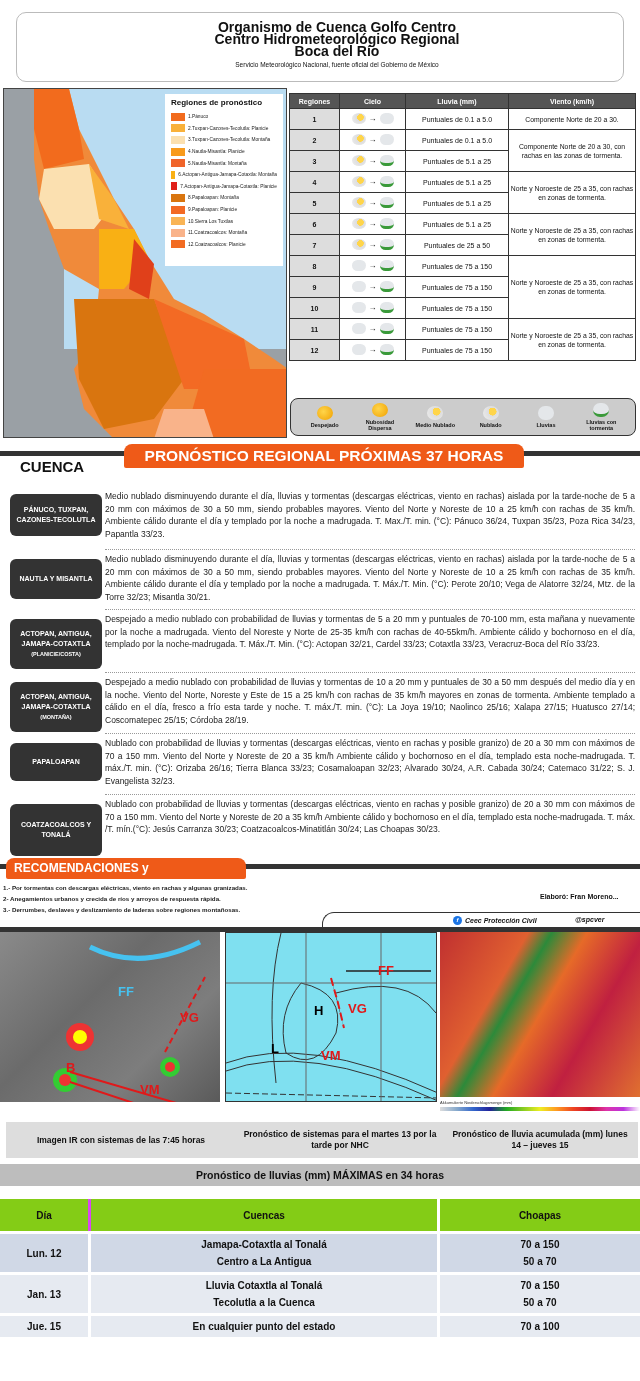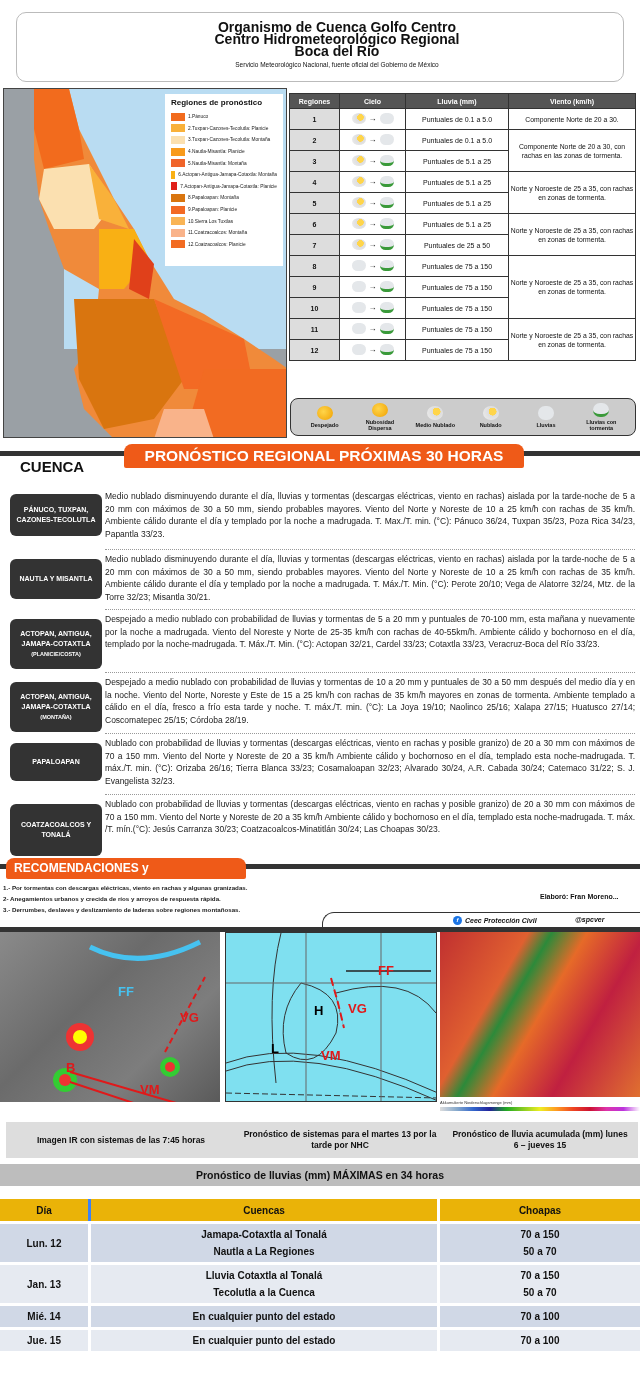--- a/index.html
+++ b/index.html
@@ -67,27 +67,27 @@
 #p3{left:440px;width:200px;height:165px;background:linear-gradient(120deg,#c03030,#e06030 30%,#2c8a3a 38%,#e66a28 50%,#c02040 70%,#e07030)}
 .lblr{position:absolute;color:#e0191a;font-weight:bold;font-size:13px}
 .lblb{position:absolute;color:#46c2f0;font-weight:bold;font-size:13px}
 .lblk{position:absolute;color:#000;font-weight:bold;font-size:13px}
 .cap{position:absolute;top:1122px;height:36px;background:#ddd;font-size:8.5px;font-weight:bold;text-align:center;display:flex;align-items:center;justify-content:center;line-height:11px;padding:0 8px}
 #accleg{left:440px;top:1100px;width:200px;height:14px;font-size:4px;color:#333}
 #accleg .bar{height:4px;margin-top:2px;background:linear-gradient(90deg,#ddd,#8ac,#36c,#229,#2a2,#8c2,#ee2,#f92,#e42,#c13,#d3a,#b3d,#fff)}
 
 #mxtitle{left:0;top:1164px;width:640px;height:22px;background:#bdbdbd;text-align:center;font-size:10.5px;font-weight:bold;line-height:22px}
 #mxtable{left:0;top:1196px;width:640px;border-collapse:separate;border-spacing:0 3px;font-size:10px;font-weight:bold}
-#mxtable th{background:#eab308;height:22px;font-size:10px}
+#mxtable th{background:#84cc16;height:32px;font-size:10px}
 #mxtable td{text-align:center;line-height:17px;padding:2px 0}
 #mxtable tr.odd td{background:#d0d8e6}
 #mxtable tr.even td{background:#e6eaf1}
 #mxtable td.d{width:88px}
 #mxtable td.c{width:352px;border-left:3px solid #fff;border-right:3px solid #fff}
-#mxtable th.c{border-left:3px solid #3b82f6;border-right:3px solid #fff}
+#mxtable th.c{border-left:3px solid #d946ef;border-right:3px solid #fff}
 </style>
 </head>
 <body>
 
 <div id="header" class="abs">
   <div id="hdr-text" class="abs">
     <div>Organismo de Cuenca Golfo Centro</div>
     <div>Centro Hidrometeorológico Regional</div>
     <div>Boca del Río</div>
     <div class="small">Servicio Meteorológico Nacional, fuente oficial del Gobierno de México</div>
@@ -311,21 +311,21 @@
       <span class="ic rain"></span>
       <span>Lluvias</span>
     </div>
     <div class="it">
       <span class="ic storm"></span>
       <span>Lluvias con tormenta</span>
     </div>
   </div>
 
 <div id="sep1" class="abs"></div>
-<div id="banner1" class="abs">PRONÓSTICO REGIONAL PRÓXIMAS 30 HORAS</div>
+<div id="banner1" class="abs">PRONÓSTICO REGIONAL PRÓXIMAS 37 HORAS</div>
 <div id="cuenca" class="abs">CUENCA</div>
 <div id="basins">
     <div class="basin" style="top: 0px;">
       <div class="badge" style="top:494px;height:42px">
         <span>PÁNUCO, TUXPAN, CAZONES-TECOLUTLA</span>
       </div>
       <div class="btext" style="top:490px">Medio nublado disminuyendo durante el día, lluvias y tormentas (descargas eléctricas, viento en rachas) aislada por la tarde-noche de 5 a 20 mm con máximos de 30 a 50 mm, siendo probables mayores. Viento del Norte y Noreste de 10 a 25 km/h con rachas de 35 km/h. Ambiente cálido durante el día y templado por la noche a madrugada. T. Max./T. min. (°C): Pánuco 36/24, Tuxpan 35/23, Poza Rica 34/23, Papantla 33/23.</div>
     </div>
     <div class="basin" style="top: 0px;">
       <div class="badge" style="top:559px;height:40px">
@@ -426,63 +426,54 @@
   <span class="lblk" style="left:45px;top:108px">L</span>
   <span class="lblr" style="left:95px;top:115px">VM</span>
 </div>
 <div id="p3" class="panel"></div>
 <div id="accleg" class="abs">
   <div>Akkumulierte Niederschlagsmenge (mm)</div>
   <div class="bar"></div>
 </div>
 <div class="cap" style="left:6px;width:230px">Imagen IR con sistemas de las 7:45 horas</div>
 <div class="cap" style="left:226px;width:228px">Pronóstico de sistemas para el martes 13 por la tarde por NHC</div>
-<div class="cap" style="left:442px;width:196px">Pronóstico de lluvia acumulada (mm) lunes 6 – jueves 15</div>
+<div class="cap" style="left:442px;width:196px">Pronóstico de lluvia acumulada (mm) lunes 14 – jueves 15</div>
 
 <div id="mxtitle" class="abs">Pronóstico de lluvias  (mm) MÁXIMAS en 34 horas</div>
 <table id="mxtable" class="abs">
   <thead>
     <tr>
       <th>Día</th>
       <th class="c">Cuencas</th>
       <th>Choapas</th>
     </tr>
   </thead>
   <tbody id="mxbody">
       <tr class="odd">
         <td class="d">Lun. 12</td>
         <td class="c">
           <div>Jamapa-Cotaxtla al Tonalá</div>
-          <div>Nautla a La Regiones</div>
+          <div>Centro a La Antigua</div>
         </td>
         <td>
           <div>70 a 150</div>
           <div>50 a 70</div>
         </td>
       </tr>
       <tr class="even">
         <td class="d">Jan. 13</td>
         <td class="c">
           <div>Lluvia Cotaxtla al Tonalá</div>
           <div>Tecolutla a la Cuenca</div>
         </td>
         <td>
           <div>70 a 150</div>
           <div>50 a 70</div>
         </td>
       </tr>
-      <tr class="odd">
-        <td class="d">Mié. 14</td>
-        <td class="c">
-          <div>En cualquier punto del estado</div>
-        </td>
-        <td>
-          <div>70 a 100</div>
-        </td>
-      </tr>
       <tr class="even">
         <td class="d">Jue. 15</td>
         <td class="c">
           <div>En cualquier punto del estado</div>
         </td>
         <td>
           <div>70 a 100</div>
         </td>
       </tr>
     </tbody>

